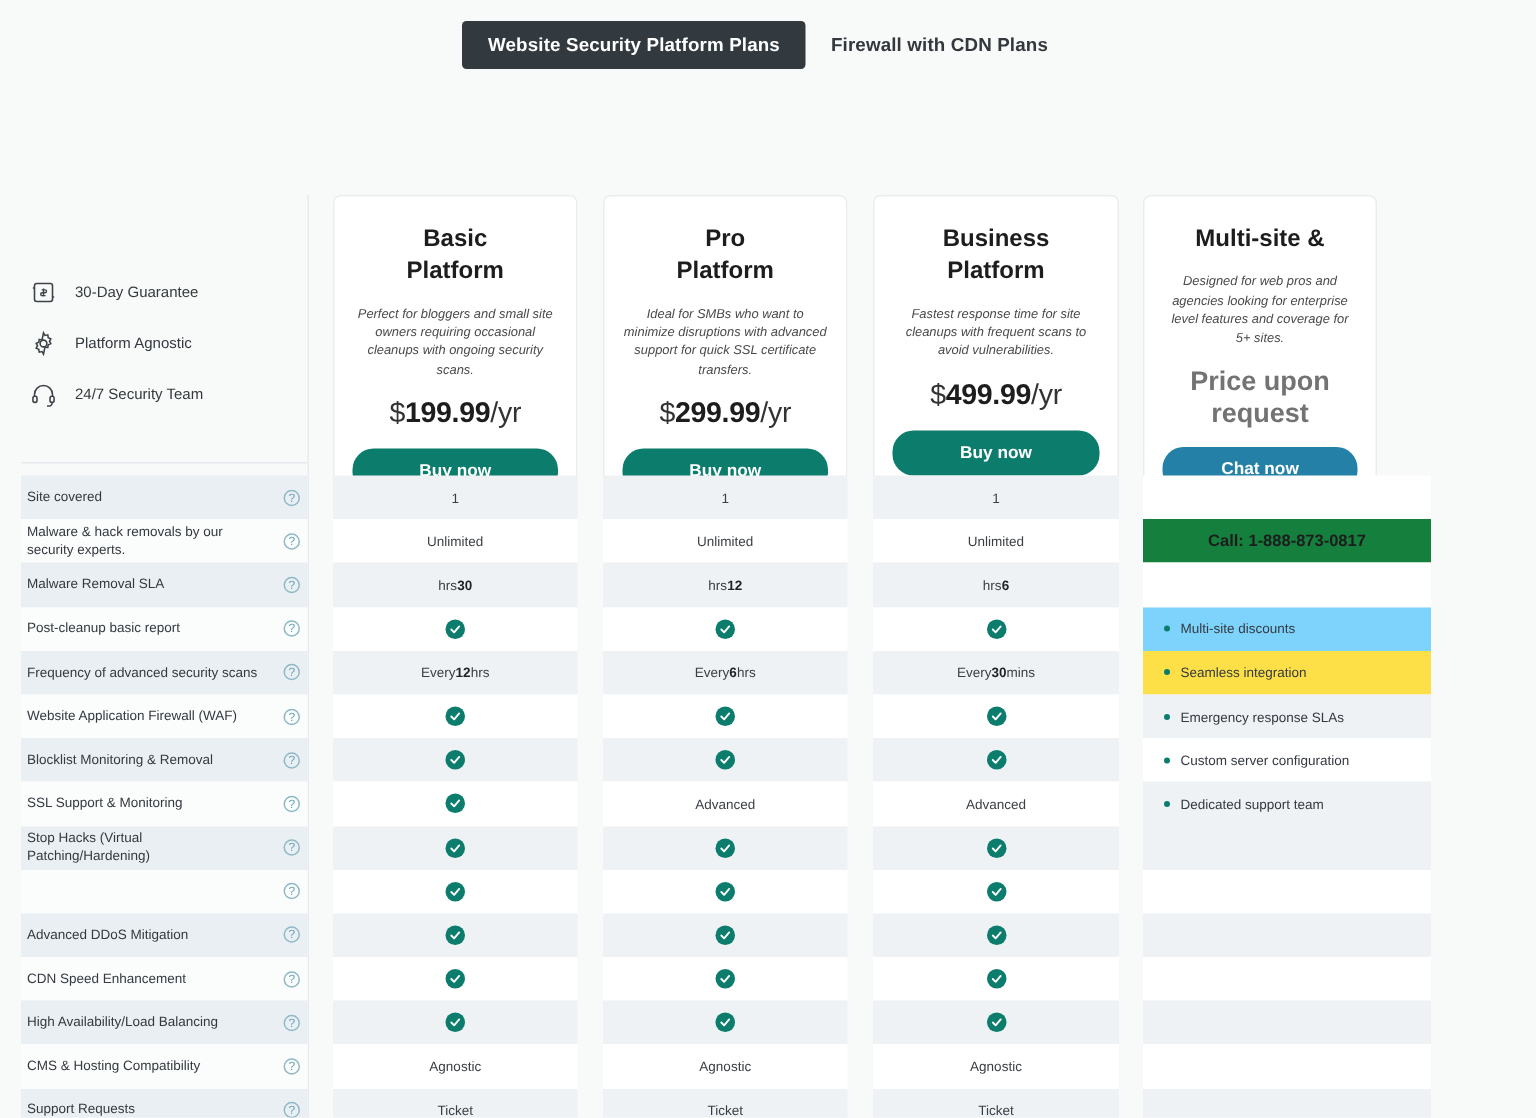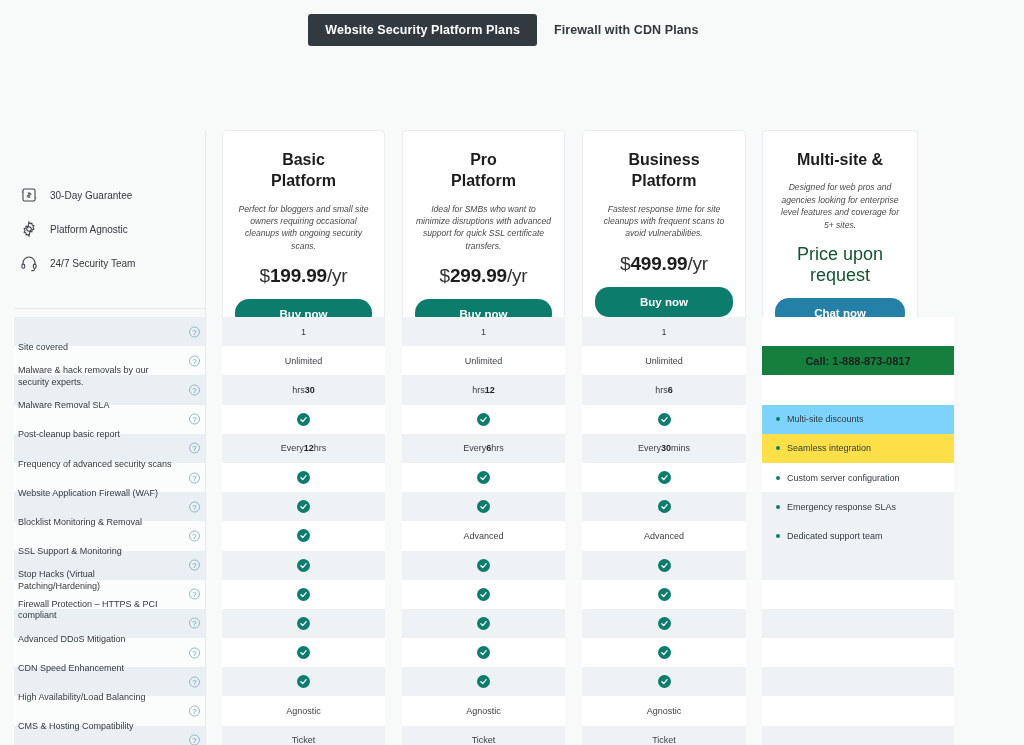--- a/index.html
+++ b/index.html
@@ -70,22 +70,22 @@
     margin-top: 13px;
     font-size: 19px;
     color: #1d1d1d;
     letter-spacing: -.2px;
   }
   .price b { font-weight: bold; }
   .price .cur, .price .per { font-weight: normal; color: #333; }
   .price-custom {
     margin-top: 13px;
     font-size: 18px;
-    font-weight: normal;
-    color: #14532d;
+    font-weight: bold;
+    color: #737373;
   }
   .cta {
     display: block;
     margin: 12px 0 14px 0;
     padding: 9px 0;
     width: 100%;
     border: none;
     border-radius: 14px;
     font-size: 11.5px;
     font-weight: bold;
@@ -107,21 +107,21 @@
   .stripe.s2 { left: 402px; width: 163px; }
   .stripe.s3 { left: 582px; width: 164px; }
   .shade { background: #eef2f5; }
   .plain { background: #ffffff; }
   .side-shade { background: #eaeff3; }
   .side-plain { background: #fbfcfc; }
 
   .feat-label {
     position: absolute;
     left: 18px;
-    top: 16px;
+    top: 0;
     width: 160px;
     height: 100%;
     display: flex;
     align-items: center;
     font-size: 9px;
     color: #343a40;
     line-height: 1.3;
     z-index: 2;
   }
   .qmark {
@@ -532,21 +532,20 @@
               <path d="M5 12.5 L10 17.5 L19 7"></path>
             </svg>
           </span>
         </div>
       </div>
       <div class="row">
         <div class="stripe s-side side-plain"></div>
         <div class="stripe s1 plain"></div>
         <div class="stripe s2 plain"></div>
         <div class="stripe s3 plain"></div>
-        <div class="feat-label">Firewall Protection – HTTPS &amp; PCI compliant</div>
         <div class="qmark">?</div>
         <div class="cell v1">
           <span class="check">
             <svg width="9" height="9" viewBox="0 0 24 24" fill="none" stroke="#ffffff" stroke-width="3.4" stroke-linecap="round" stroke-linejoin="round">
               <path d="M5 12.5 L10 17.5 L19 7"></path>
             </svg>
           </span>
         </div>
         <div class="cell v2">
           <span class="check">
@@ -691,27 +690,27 @@
       <div class="call-row">Call: 1-888-873-0817</div>
       <div class="gap-row c4-strip"></div>
       <div class="bullet-row" style="background:#7dd3fc">
         <span class="bullet-dot"></span>
         <span>Multi-site discounts</span>
       </div>
       <div class="bullet-row" style="background:#fde047">
         <span class="bullet-dot"></span>
         <span>Seamless integration</span>
       </div>
+      <div class="bullet-row" style="background:#eef2f5">
+        <span class="bullet-dot"></span>
+        <span>Emergency response SLAs</span>
+      </div>
       <div class="bullet-row" style="background:#ffffff">
         <span class="bullet-dot"></span>
         <span>Custom server configuration</span>
-      </div>
-      <div class="bullet-row" style="background:#eef2f5">
-        <span class="bullet-dot"></span>
-        <span>Emergency response SLAs</span>
       </div>
       <div class="bullet-row" style="background:#eef2f5">
         <span class="bullet-dot"></span>
         <span>Dedicated support team</span>
       </div>
       <div class="gap-row" style="background:#eef2f5"></div>
       <div class="gap-row" style="background:#ffffff"></div>
       <div class="gap-row" style="background:#eef2f5"></div>
       <div class="gap-row" style="background:#ffffff"></div>
       <div class="gap-row" style="background:#eef2f5"></div>

